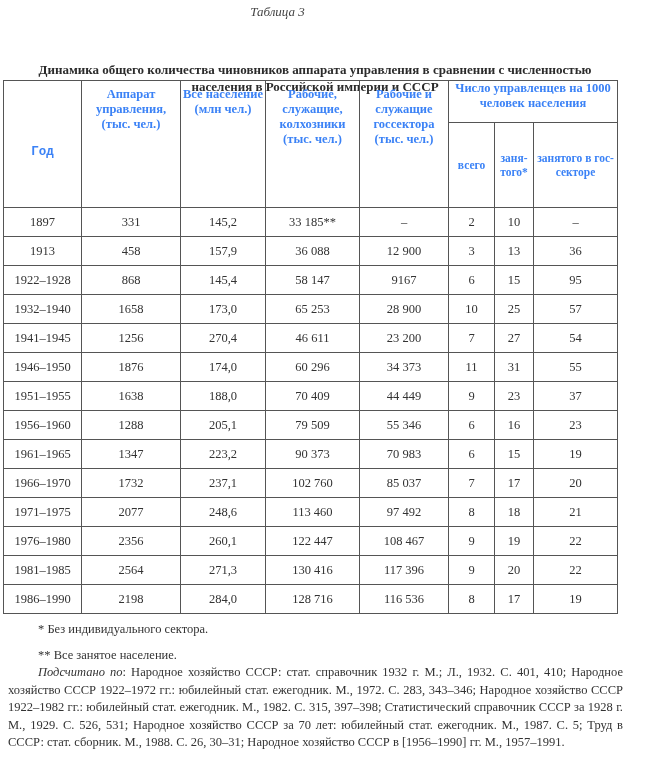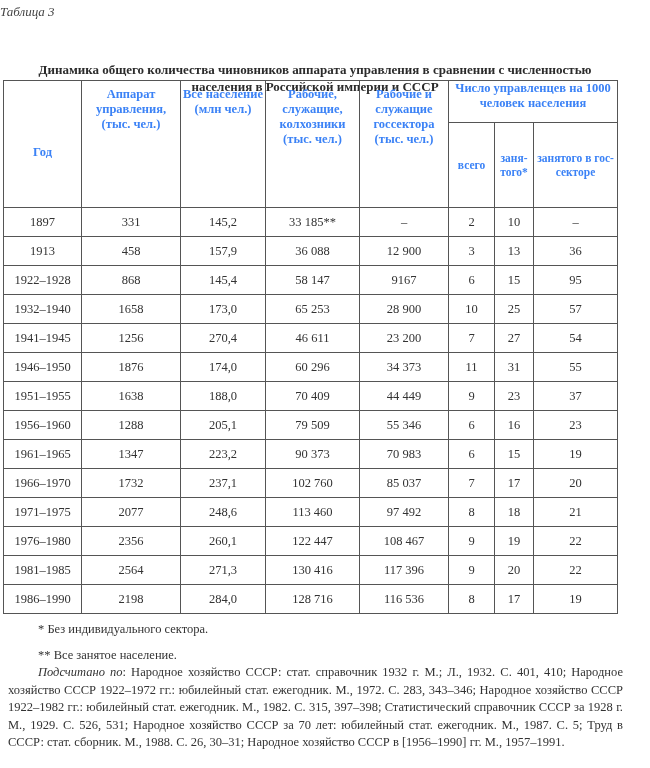--- a/index.html
+++ b/index.html
@@ -3,21 +3,21 @@
 <meta charset="utf-8">
 <style>
   html, body { margin: 0; padding: 0; background: #ffffff; }
   body {
     width: 650px; height: 768px; overflow: hidden; position: relative;
     font-family: "DejaVu Serif", "Liberation Serif", serif;
     color: #2a2a2a;
   }
   .caption {
     position: absolute; left: 0; top: 4px; width: 555px;
-    text-align: left; font-style: italic; font-size: 13px; color: #444;
+    text-align: center; font-style: italic; font-size: 13px; color: #444;
     font-family: "Liberation Serif", serif;
   }
   .title {
     position: absolute; left: 20px; top: 27px; width: 590px;
     text-align: center; font-weight: bold; font-size: 13px; line-height: 17px;
     font-family: "Liberation Serif", serif; color: #2b2b2b; margin-top: 34px;
   }
   table.data {
     position: absolute; left: 3px; top: 80px;
     border-collapse: collapse; table-layout: fixed;
@@ -27,21 +27,21 @@
   }
   table.data td, table.data th {
     border: 1px solid #555;
     text-align: center; vertical-align: middle;
     padding: 0 2px;
   }
   table.data th {
     font-weight: bold; font-size: 12.5px; line-height: 15px; color: #3b82f6;
     vertical-align: top; padding-top: 6px;
   }
-  table.data th.mid { vertical-align: middle; padding-top: 16px; }
+  table.data th.mid { vertical-align: middle; padding-top: 16px; font-family: Liberation Mono, monospace; }
   table.data th.sub { vertical-align: middle; padding: 3px 1px; font-size: 11.5px; line-height: 14px; }
   table.data tbody td { height: 28px; color: #333; }
   table.data thead tr.h1 { height: 42px; }
   table.data thead tr.h2 th { height: 78px; }
   .notes {
     position: absolute; left: 8px; top: 613px; width: 615px;
     font-family: "Liberation Serif", serif; font-size: 12.5px; line-height: 17.5px; color: #333;
   }
   .notes .fn { padding-left: 30px; margin-top: 8px; }
   .notes .src { text-indent: 30px; text-align: justify; font-family: Liberation Serif, serif; }

